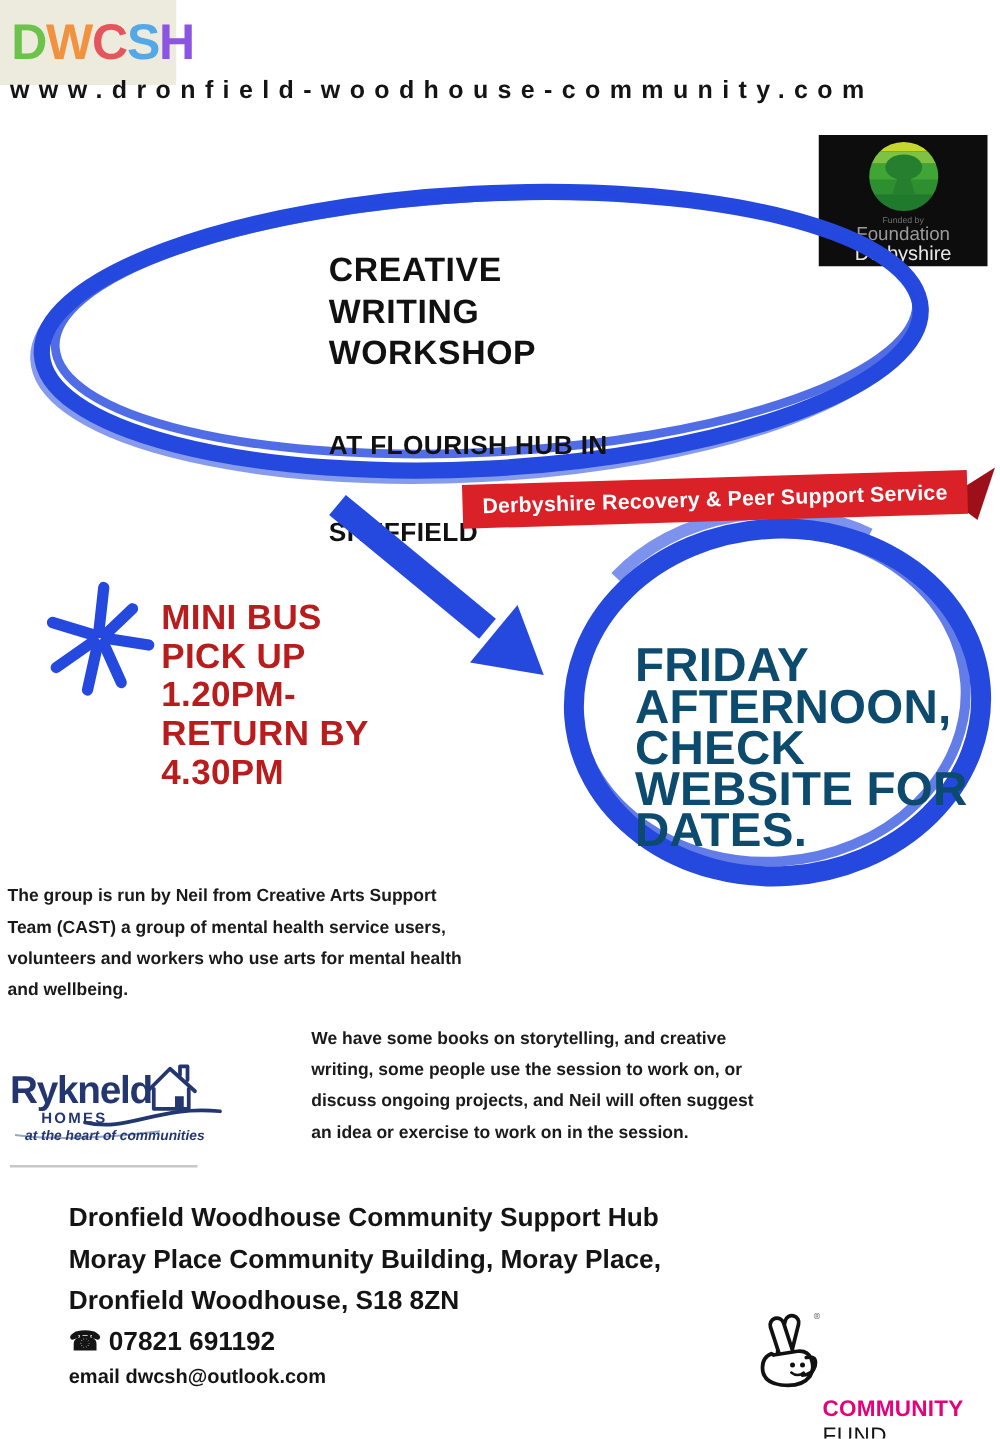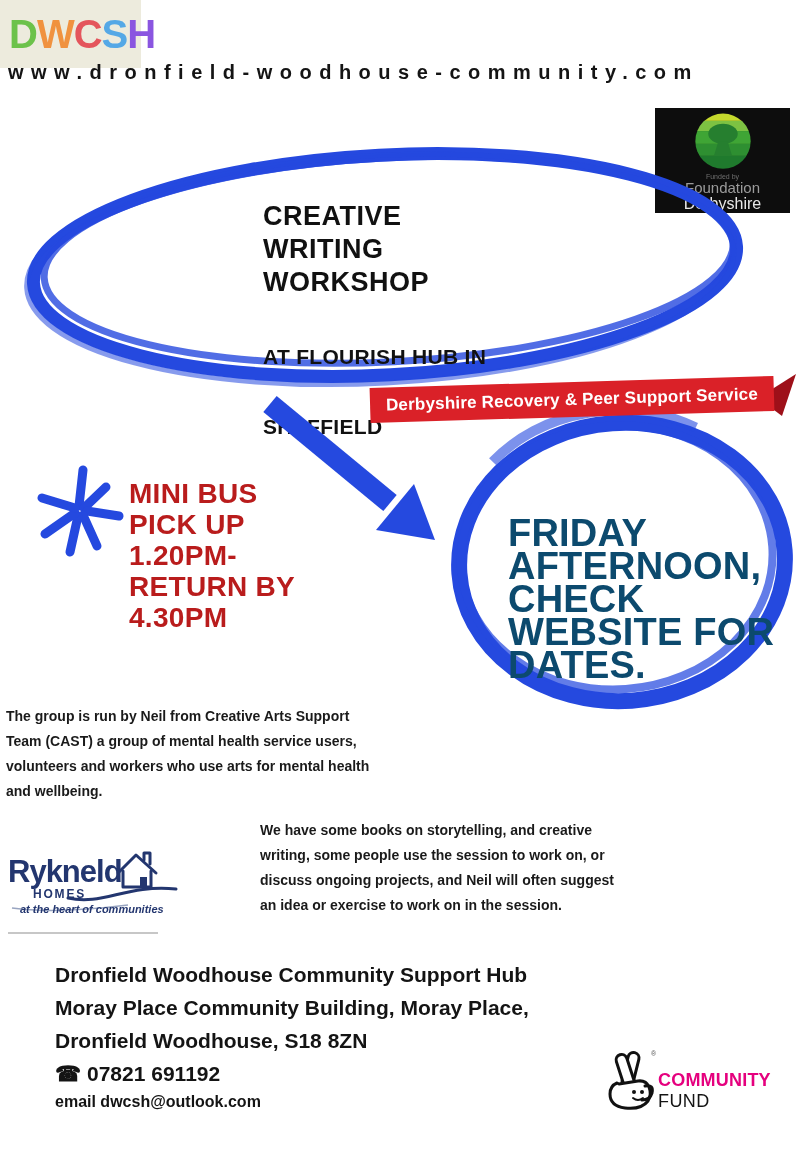--- a/index.html
+++ b/index.html
@@ -36,21 +36,21 @@
 
   .minibus{left:129px;top:478px;}
   .minibus div{font-size:28px;font-weight:700;color:#b91c1c;line-height:31px;letter-spacing:.3px;}
 
   .schedule{left:508px;top:517px;z-index:4;}
   .schedule div{font-size:38px;font-weight:700;color:#0c4a6e;line-height:33px;letter-spacing:.2px;}
 
   .para{font-size:14px;font-weight:700;color:#1a1a1a;}
   .para div{line-height:25px;}
   .para1{left:6px;top:704px;}
-  .para2{left:260px;top:818px;}
+  .para2{left:249px;top:818px;}
 
   
   .rykneld{left:8px;top:850px;width:170px;height:90px;color:#23366f;}
   .ryk-name{position:absolute;left:0;top:4px;font-size:31px;font-weight:700;letter-spacing:-1px;}
   .ryk-homes{position:absolute;left:25px;top:37px;font-size:12px;font-weight:700;letter-spacing:1.8px;}
   .ryk-tag{position:absolute;left:12px;top:53px;font-size:11px;font-style:italic;font-weight:700;}
   .ryk-divider{left:8px;top:932px;width:150px;height:2px;background:#c7c7c7;}
 
   
   .contact{left:55px;top:958px;color:#141414;}
@@ -215,18 +215,18 @@
         <rect x="15" y="4" width="11" height="36" rx="5.5" transform="rotate(-18 20 22)"></rect>
         <path d="M12,33 Q5,36 5,44 Q5,56 20,58 Q36,60 43,51 Q47,45 44,37 Q41,30 33,31 L14,34 Z"></path>
         <path d="M40,36 Q49,34 47,43 Q45,50 37,50" fill="none"></path>
       </g>
       <circle cx="29" cy="42" r="2" fill="#111"></circle>
       <circle cx="37" cy="42" r="2" fill="#111"></circle>
       <path d="M28,48 Q33,52 38,48" stroke="#111" stroke-width="2" fill="none" stroke-linecap="round"></path>
     </svg>
     <span class="lot-tm">®</span>
     <div class="lot-text">
-      <div class="lot-community" style="color: rgb(229, 0, 126);">COMMUNITY</div>
+      <div class="lot-community" style="color: rgb(229, 0, 126); margin-top: 47px;">COMMUNITY</div>
       <div class="lot-fund">FUND</div>
     </div>
   </div>
 
 </div>
 
 </body></html>

